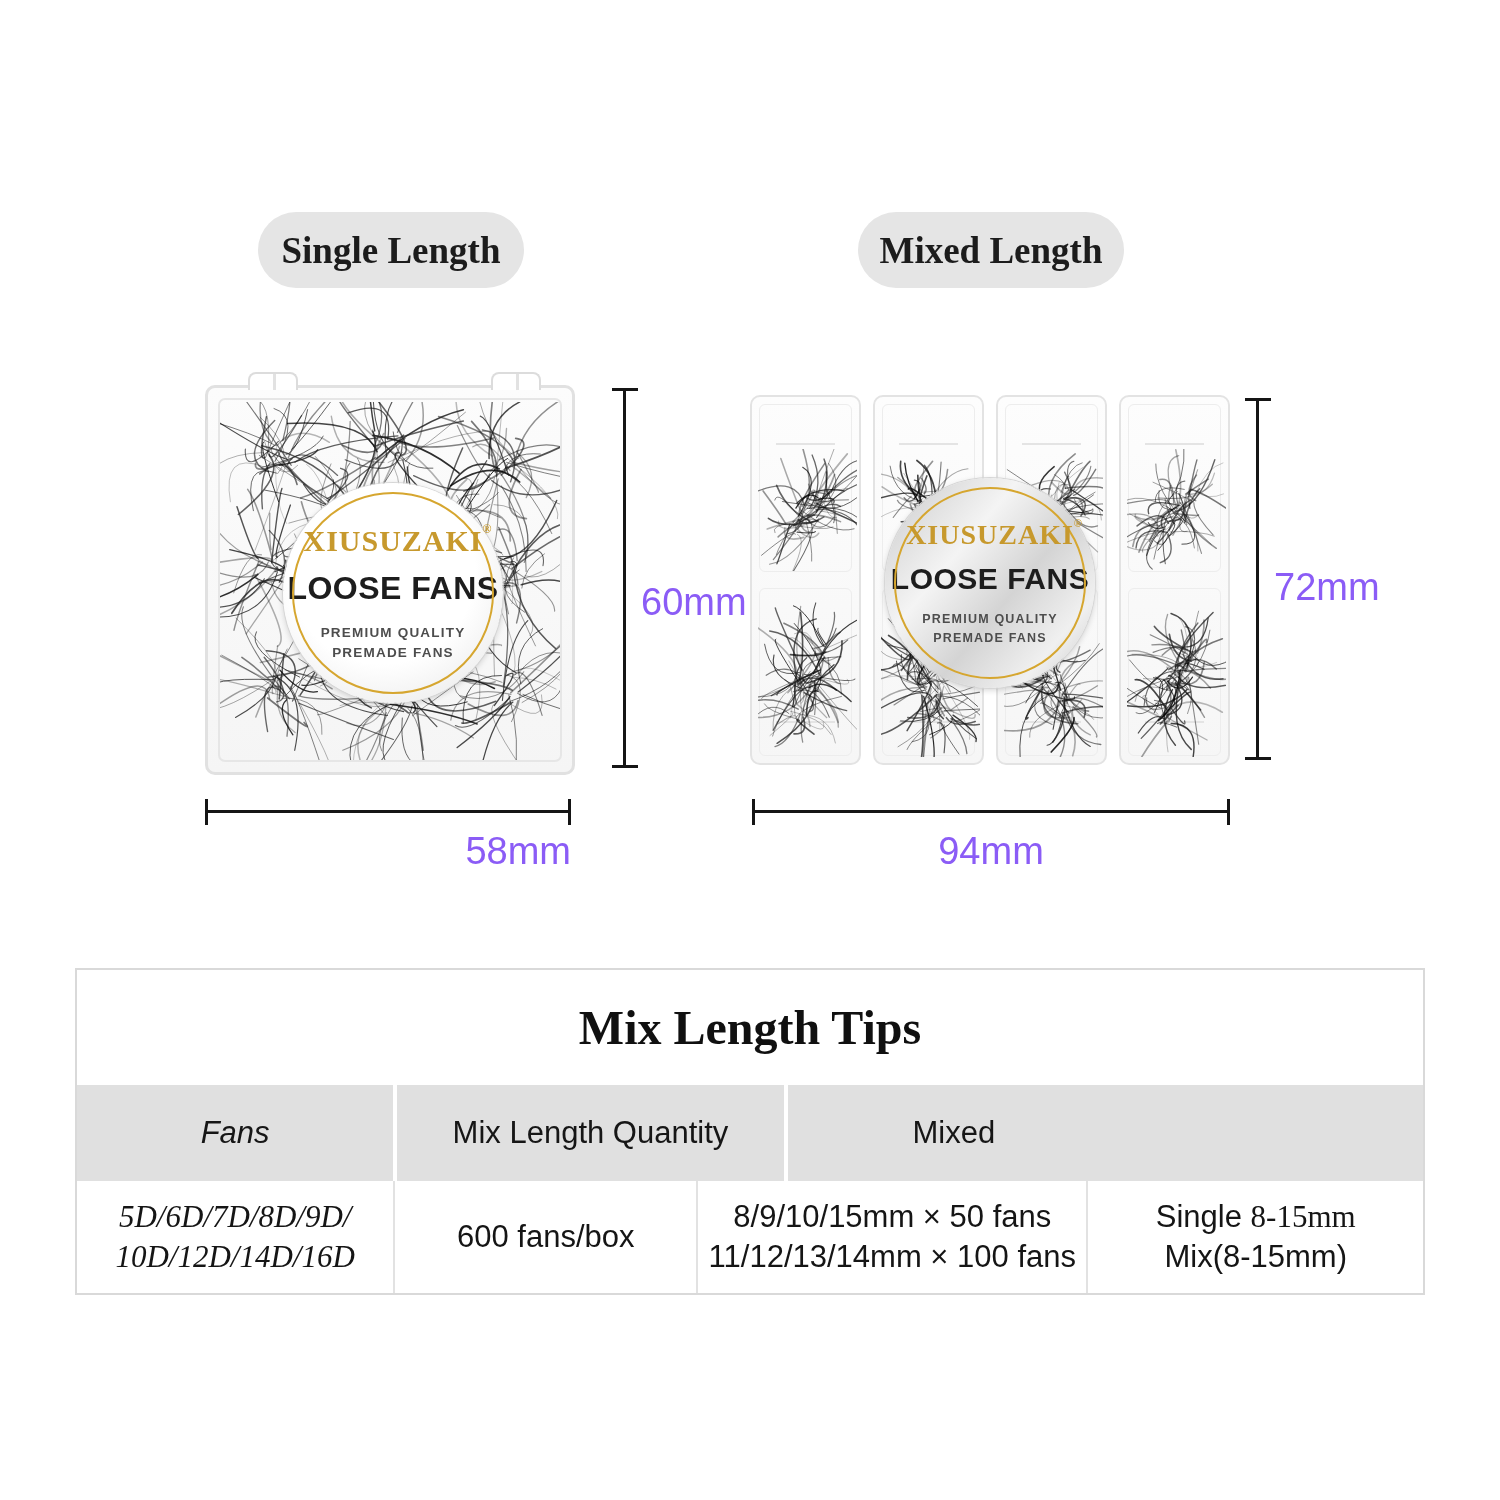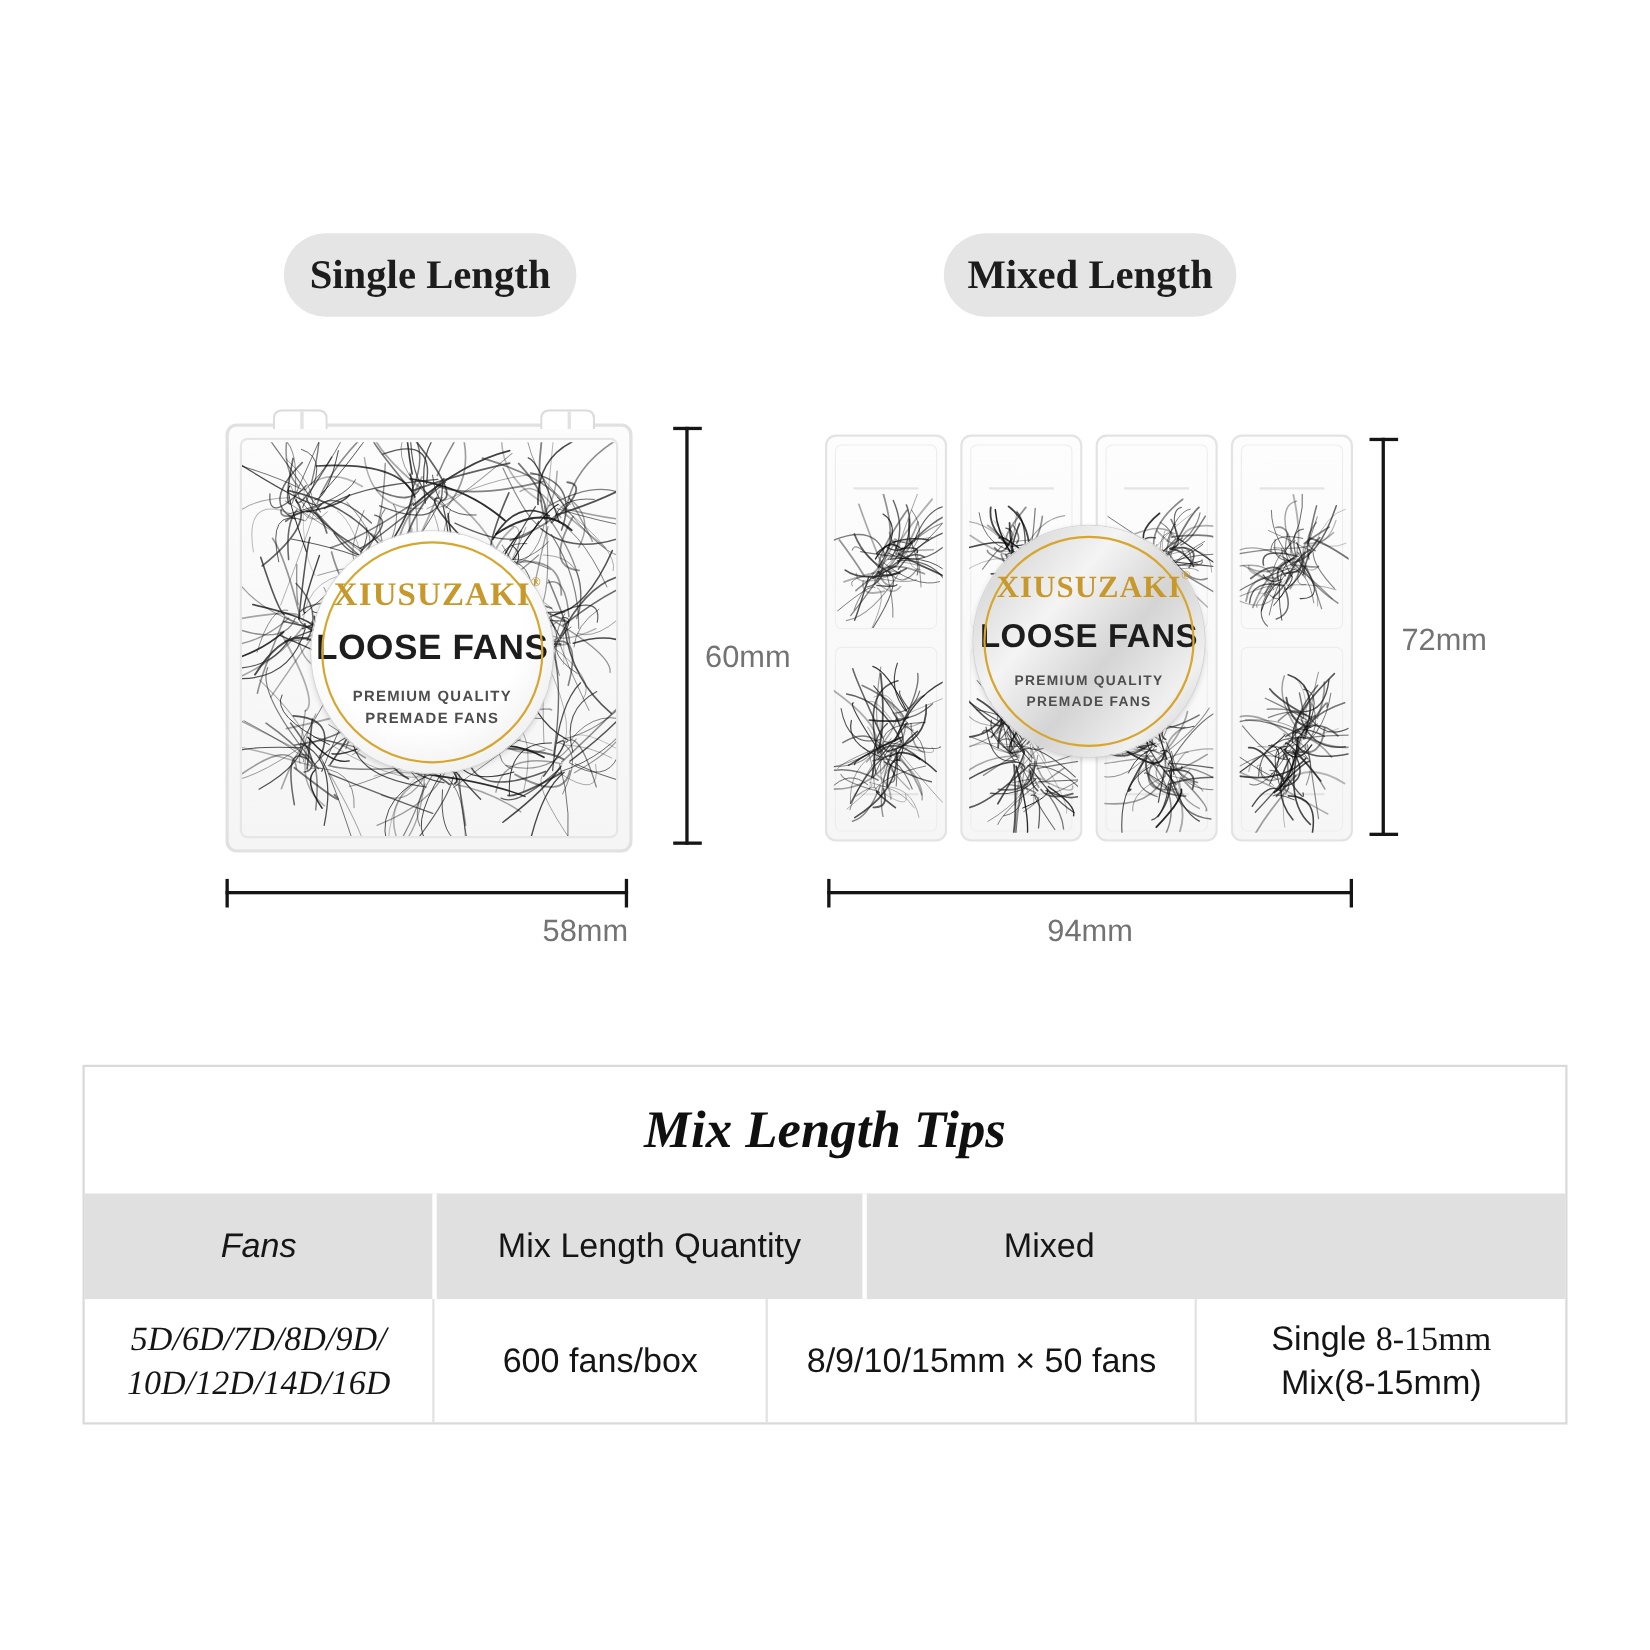--- a/index.html
+++ b/index.html
@@ -65,28 +65,28 @@
 
   
   .dim-v{position:absolute;width:3px;background:var(--ink);}
   .dim-v::before,.dim-v::after{content:"";position:absolute;left:50%;transform:translateX(-50%);
         width:26px;height:3px;background:var(--ink);}
   .dim-v::before{top:0;} .dim-v::after{bottom:0;}
   .dim-h{position:absolute;height:3px;background:var(--ink);}
   .dim-h::before,.dim-h::after{content:"";position:absolute;top:50%;transform:translateY(-50%);
         width:3px;height:26px;background:var(--ink);}
   .dim-h::before{left:0;} .dim-h::after{right:0;}
-  .dim-label{position:absolute;font-size:28px;color:#737373;}
+  .dim-label{position:absolute;font-size:38px;color:#8b5cf6;}
   .dim-label.center{text-align:center;}
 
   
   .spec-table{position:absolute;left:75px;top:968px;width:1350px;height:327px;background:#fff;
         border:2px solid var(--table-border);display:flex;flex-direction:column;}
   .spec-title{height:115px;display:flex;align-items:center;justify-content:center;
-        font-family:"Liberation Serif",serif;font-weight:bold;font-size:48px;color:#101010;font-style:italic;}
+        font-family:"Liberation Serif",serif;font-weight:bold;font-size:48px;color:#101010;}
   .spec-header{height:96px;display:flex;background:var(--header-bg);flex:none;}
   .spec-body{flex:1;display:flex;}
   .cell{display:flex;flex-direction:column;align-items:center;justify-content:center;
         text-align:center;line-height:1.3;}
   .c1{width:23.5%;font-style:italic;} .c2{width:22.5%;} .c3{width:29%;} .c4{width:25%;}
   .spec-header .cell{font-size:31px;color:#161616;}
   .spec-header .cell + .cell{border-left:4px solid #fff;}
   .spec-body .cell + .cell{border-left:2px solid #e2e2e2;}
   .spec-body .cell{font-size:31px;}
   .fans-cell{font-family:"Liberation Serif",serif;font-size:32px;}
@@ -1220,19 +1220,20 @@
   <div class="spec-body">
     <div class="cell c1 fans-cell">
       <div>5D/6D/7D/8D/9D/</div>
       <div>10D/12D/14D/16D</div>
     </div>
     <div class="cell c2 qty-cell">
       <div>600 fans/box</div>
     </div>
     <div class="cell c3">
       <div>8/9/10/15mm × 50 fans</div>
+      <div>11/12/13/14mm × 100 fans</div>
     </div>
     <div class="cell c4">
       <div><span>Single </span><span class="len-serif">8-15mm</span></div>
       <div>Mix(8-15mm)</div>
     </div>
   </div>
 </div>
 
 </body></html>

